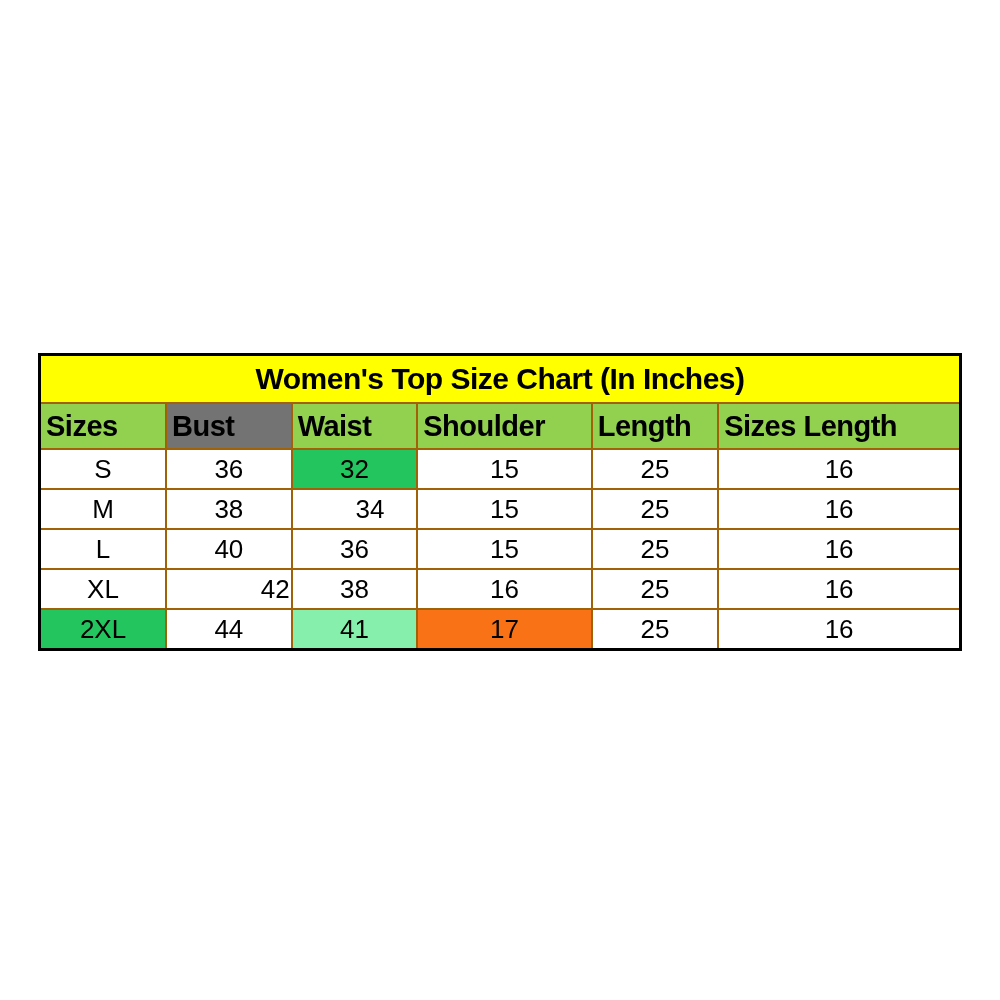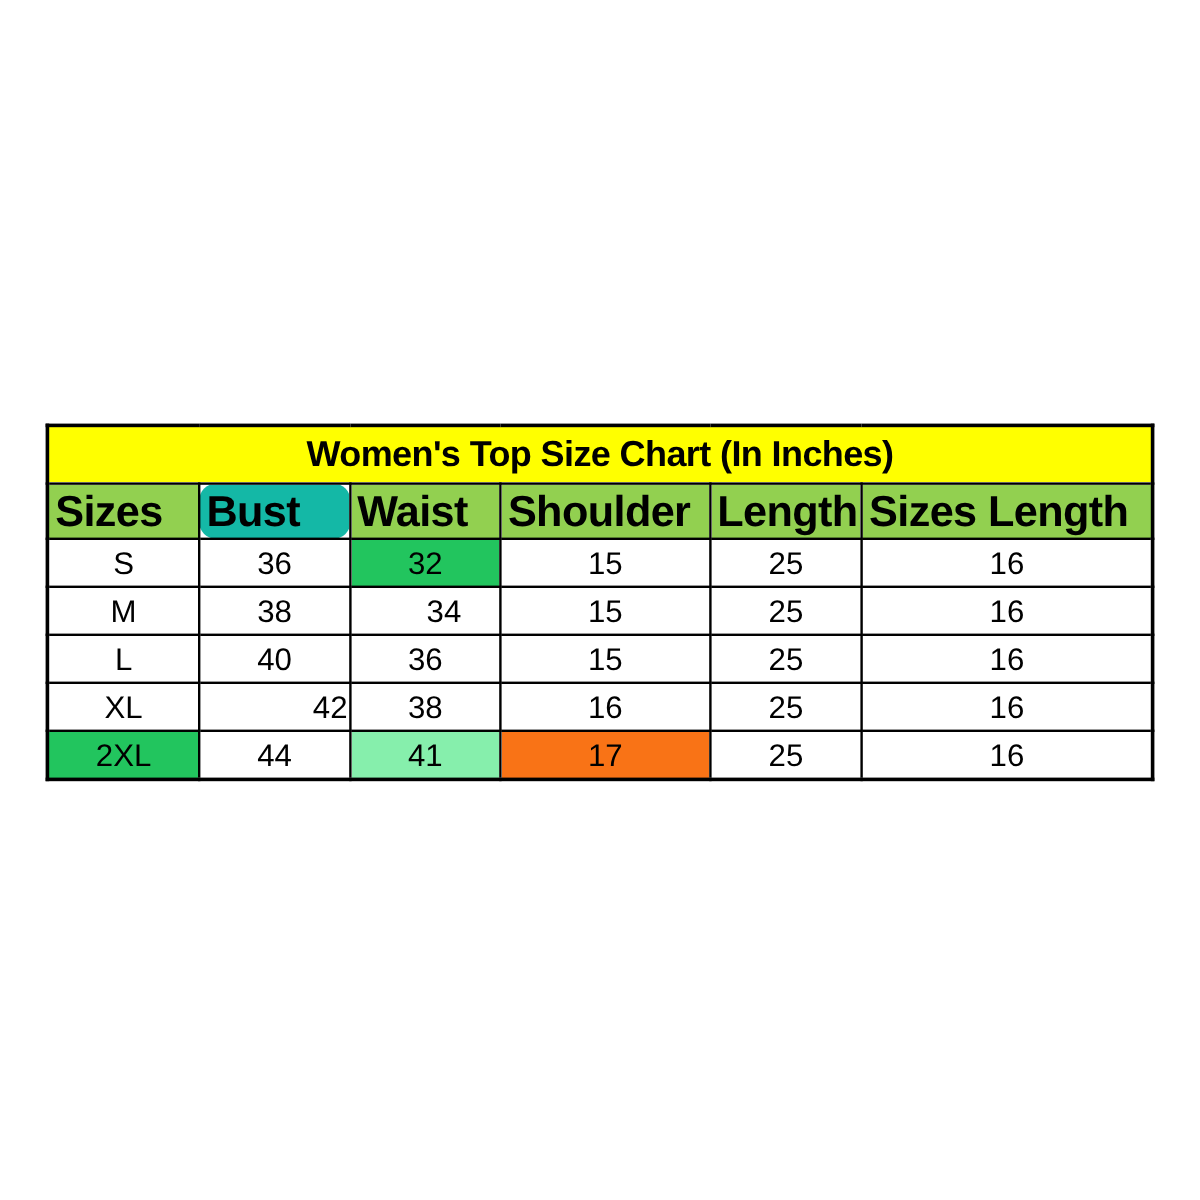--- a/index.html
+++ b/index.html
@@ -23,39 +23,39 @@
     top: 353px;
     width: 924px;
   }
   table.size-chart {
     width: 100%;
     border-collapse: collapse;
     table-layout: fixed;
     border: 3px solid #000000;
   }
   table.size-chart td, table.size-chart th {
-    border: 2px solid #000000;
+    border: 2px solid #a16207;
     color: #000000;
     overflow: hidden;
     white-space: nowrap;
   }
   td.title-cell {
     height: 44px;
     text-align: center;
     vertical-align: middle;
     font-weight: bold;
     font-size: 30px;
     letter-spacing: -0.5px;
   }
   th.header-cell {
     height: 44px;
     text-align: left;
     vertical-align: middle;
     font-weight: bold;
-    font-size: 36px;
+    font-size: 29px;
     letter-spacing: -0.5px;
     padding: 0 2px 0 5px;
   }
   td.data-cell {
     height: 36px;
     text-align: center;
     vertical-align: middle;
     font-weight: normal;
     font-size: 26px;
   }
@@ -73,21 +73,21 @@
           <col style="width: 18.94%;">
           <col style="width: 13.74%;">
           <col style="width: 26.3%;">
         </colgroup>
       <tbody>
         <tr>
           <td class="title-cell" colspan="6" style="background: rgb(255, 255, 0);">Women's Top Size Chart (In Inches)</td>
         </tr>
         <tr id="header-row">
             <th class="header-cell" style="background: rgb(146, 208, 80);">Sizes</th>
-            <th class="header-cell" style="background: #14b8a6; border-radius: 14px;">Bust</th>
+            <th class="header-cell" style="background: #737373;">Bust</th>
             <th class="header-cell" style="background: rgb(146, 208, 80);">Waist</th>
             <th class="header-cell" style="background: rgb(146, 208, 80);">Shoulder</th>
             <th class="header-cell" style="background: rgb(146, 208, 80);">Length</th>
             <th class="header-cell" style="background: rgb(146, 208, 80);">Sizes Length</th>
           </tr>
 
       <tr>
             <td class="data-cell" style="background: rgb(255, 255, 255);">S</td>
             <td class="data-cell" style="background: rgb(255, 255, 255);">36</td>
             <td class="data-cell" style="background: #22c55e;">32</td>

